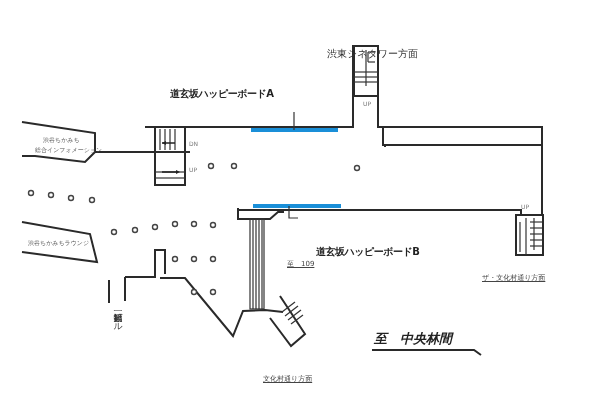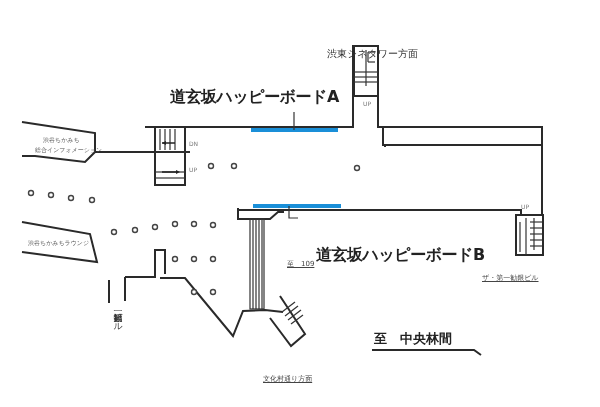--- a/index.html
+++ b/index.html
@@ -5,21 +5,21 @@
   html, body { margin:0; padding:0; background:#ffffff; }
   body { width:600px; height:407px; overflow:hidden; position:relative; font-family:"DejaVu Sans", sans-serif; }
   #map { position:absolute; left:0; top:0; width:600px; height:407px; }
   .wall { fill:none; stroke:#2a2a2a; stroke-width:2; }
   .thin { fill:none; stroke:#333; stroke-width:1.2; }
   .pillar { fill:#fff; stroke:#444; stroke-width:1.4; }
   .board { stroke:#1a8fd8; stroke-width:4; }
   .lbl { position:absolute; color:#222; white-space:nowrap; }
   .small { font-size:6px; color:#555; }
   .tiny { font-size:7px; color:#444;text-decoration:underline; }
-  .big { font-size:16px; font-weight:bold; letter-spacing:-0.5px; color:#222;text-align:right; }
+  .big { font-size:10px; font-weight:bold; letter-spacing:-0.5px; color:#222;text-align:right; }
   .dir { font-size:13px; font-weight:bold; color:#222; }
   .vert { writing-mode: vertical-rl; font-size:9px; color:#333; }
   .updn { font-size:6px; color:#777; }
 </style>
 </head>
 <body>
 
 <svg id="map" viewBox="0 0 600 407" xmlns="http://www.w3.org/2000/svg">
 
   <polyline class="wall" points="145,127 353,127 353,45"></polyline>
@@ -120,16 +120,16 @@
 <div class="lbl updn" style="left:363px;top:100px;">UP</div>
 <div class="lbl updn" style="left:189px;top:140px;">DN</div>
 <div class="lbl updn" style="left:189px;top:166px;">UP</div>
 <div class="lbl updn" style="left:521px;top:203px;">UP</div>
 
 <div class="lbl small" style="left:43px;top:136px;">渋谷ちかみち</div>
 <div class="lbl small" style="left:35px;top:146px;">総合インフォメーション</div>
 <div class="lbl small" style="left:28px;top:239px;">渋谷ちかみちラウンジ</div>
 
 <div class="lbl tiny" style="left:287px;top:259px;">至　109</div>
-<div class="lbl tiny" style="left:482px;top:273px;">ザ・第一勧銀ビル</div>
+<div class="lbl tiny" style="left:482px;top:273px;">ザ・文化村通り方面</div>
 <div class="lbl tiny" style="left:263px;top:374px;">文化村通り方面</div>
 <div class="lbl vert" style="left:111px;top:306px;">第一勧銀ビル</div>
-<div class="lbl dir" style="left:374px;top:330px;">至　中央林間</div>
+<div class="lbl dir" style="left:374px;top:330px;font-style:italic;">至　中央林間</div>
 
 </body></html>

